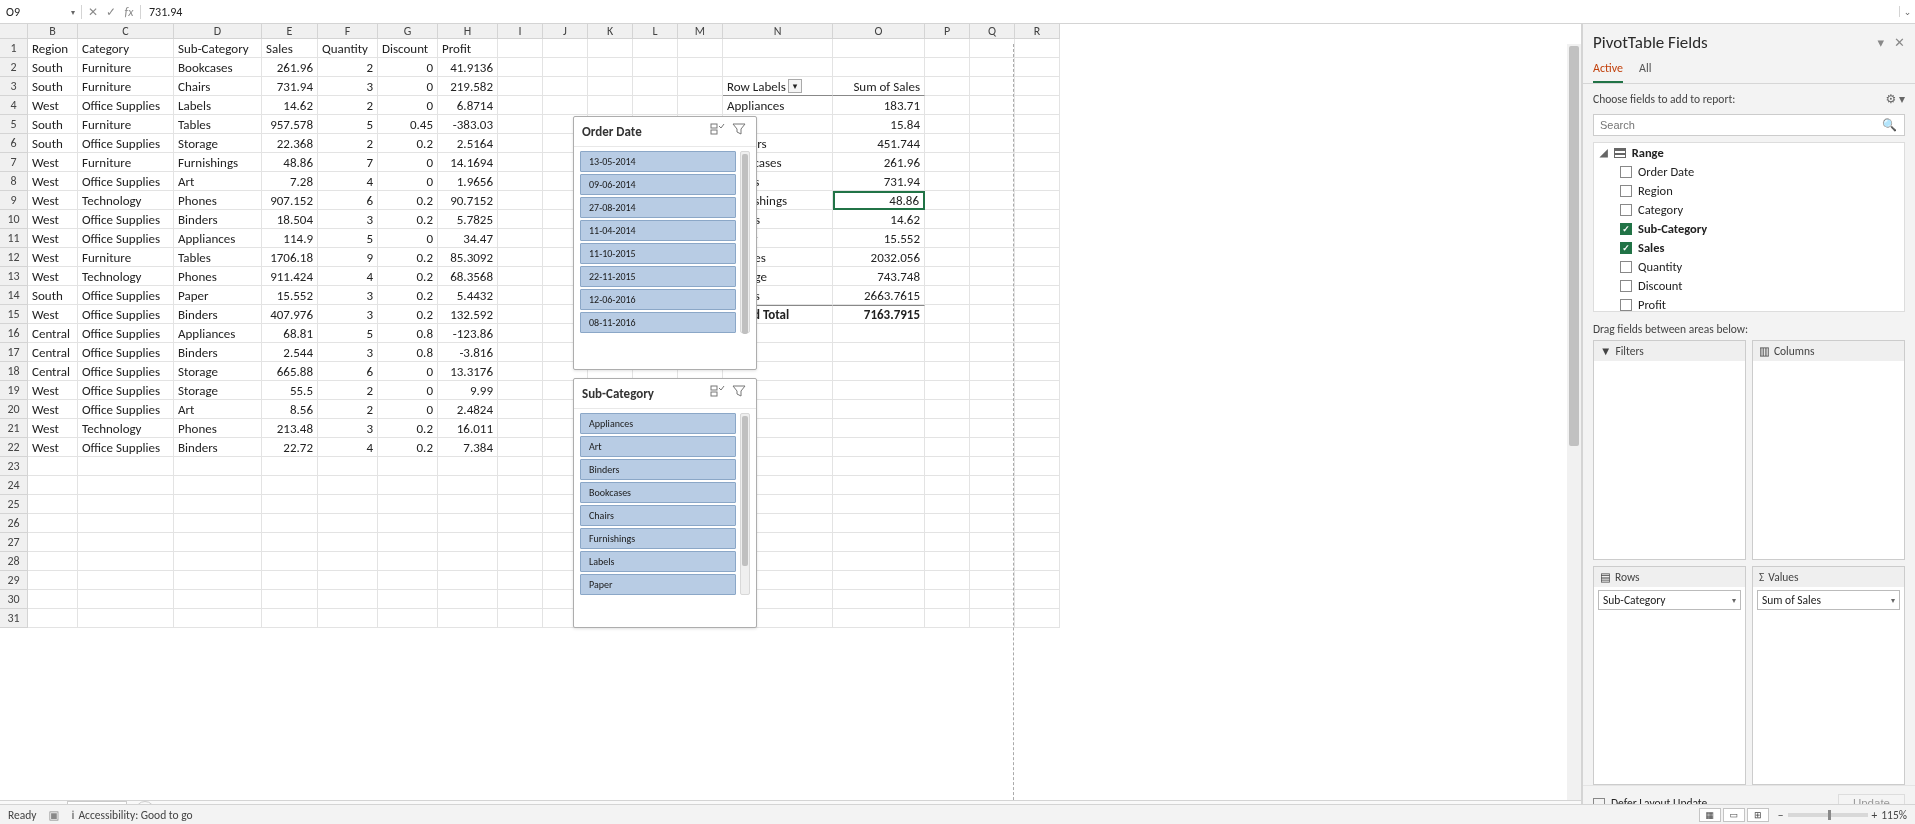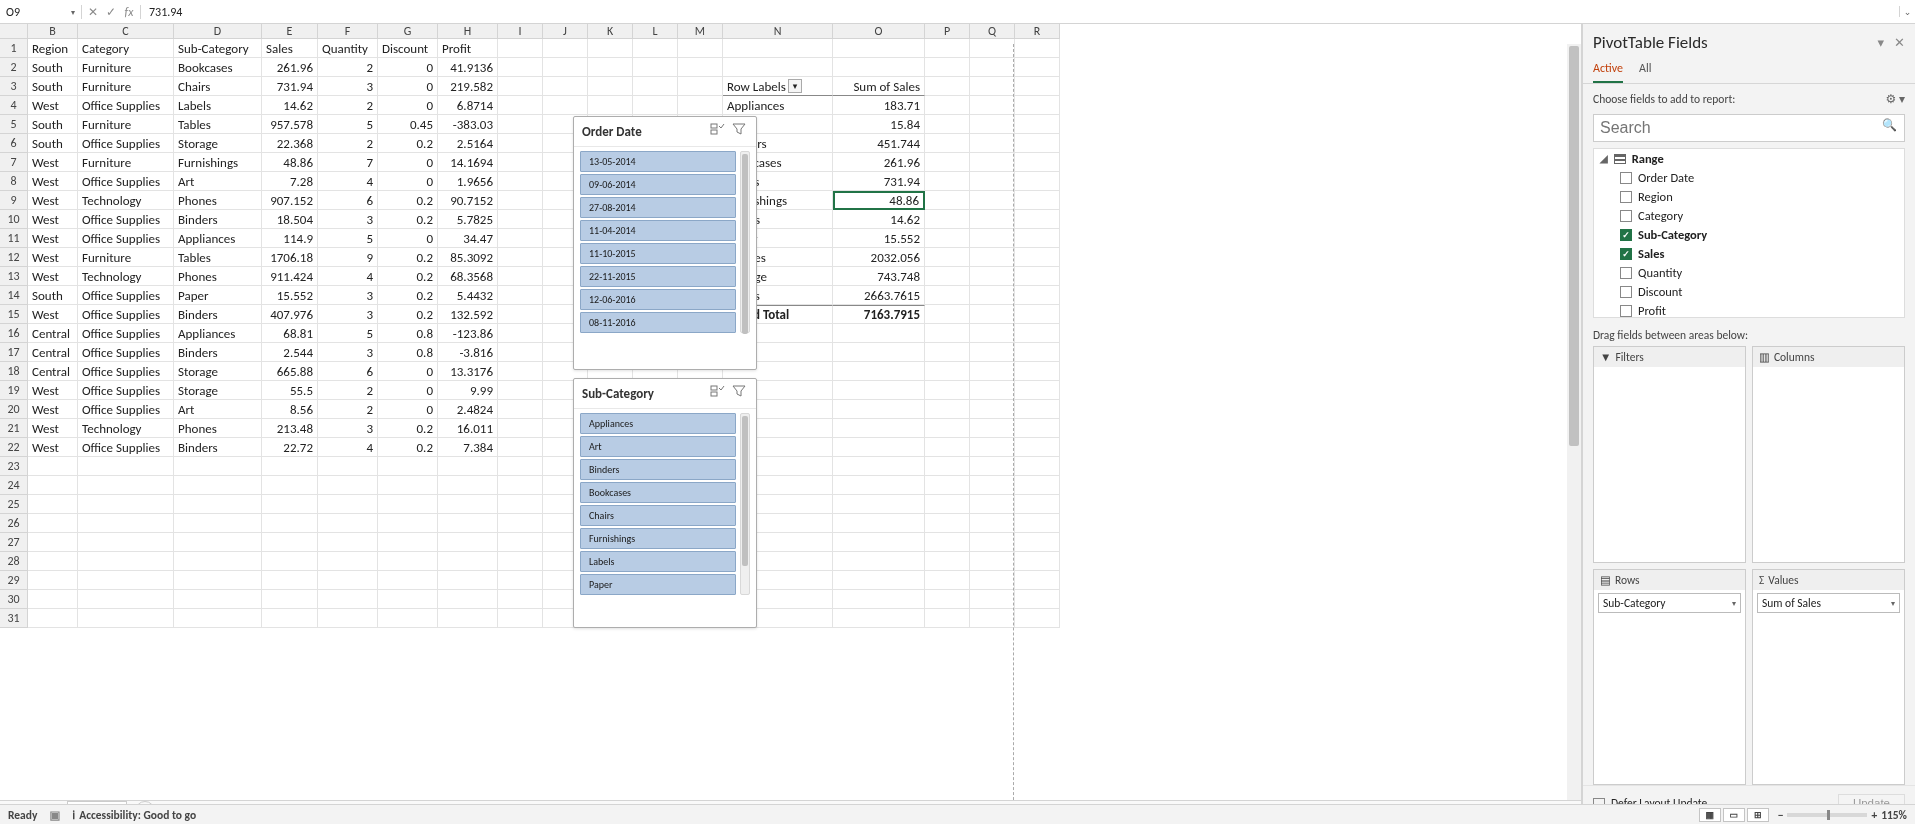--- a/index.html
+++ b/index.html
@@ -59,21 +59,21 @@
 
 .pane-hd { display:flex; justify-content: space-between; align-items:center; padding: 8px 10px 4px; }
 .pane-hd h1 { font-size: 17px; font-weight: 400; color: #2a2a2a; }
 .pane-hd .wb { display:flex; gap:10px; color:#888; }
 .tabs { display:flex; gap:16px; padding: 0 10px; border-bottom:1px solid #d6d6d6; }
 .tabs .t { padding: 4px 0 6px; font-size:12px; color:#555; border-bottom: 2px solid transparent; }
 .tabs .t.act { color:#c2410c; border-bottom-color:#217346; }
 .hint { font-size:11.5px; color:#444; padding: 8px 10px; display:flex; justify-content:space-between; align-items:center; }
 .gear { font-size:12px; color:#666; }
 .search { margin: 0 10px 6px; }
-.search input { width:100%; padding:4px 24px 4px 6px; border:1px solid #ccc; font-size:16px; background: #fff; }
+.search input { width:100%; padding:4px 24px 4px 6px; border:1px solid #ccc; font-size:11px; background: #fff; }
 .search { position:relative; }
 .search .mag { position:absolute; right:8px; top:4px; color:#888; font-size:12px; }
 .flds { margin: 0 10px; border:1px solid #ddd; background:#fff; max-height:170px; overflow-y:auto; }
 .fld { display:flex; align-items:center; gap:6px; padding: 2px 6px; font-size:12.5px; }
 .fld .cb { width:12px; height:12px; border:1px solid #888; display:inline-flex; align-items:center; justify-content:center; font-size:9px; color:#fff; }
 .fld .cb.ck { background:#217346; border-color:#217346; }
 .fld .tree { color:#666; font-size:10px; }
 .fld.bold { font-weight:600; }
 .fld .tbl { display:inline-block; width:12px; height:10px; border:1px solid #666; background: linear-gradient(#666 50%, #fff 50%); background-size: 100% 4px; }
 .flds::-webkit-scrollbar{width:12px;} .flds::-webkit-scrollbar-thumb{background:#c1c1c1;}
@@ -82,21 +82,21 @@
 .areas { display:grid; grid-template-columns:1fr 1fr; grid-template-rows:auto auto; gap:6px; padding:0 10px; flex:1; }
 .area { border:1px solid #ccc; background:#fff; display:flex; flex-direction:column; min-height:100px; }
 .area .ah { background:#efefef; padding:3px 6px; font-size:11.5px; color:#444; display:flex; align-items:center; gap:4px; }
 .area .ai { margin:3px 4px; background:#fff; border:1px solid #bbb; padding:2px 4px; font-size:11.5px; display:flex; justify-content:space-between; align-items:center; }
 .area .ai .dd { font-size:8px; color:#666; }
 .defer { display:flex; align-items:center; justify-content:space-between; padding:8px 10px; font-size:11.5px; border-top:1px solid #e4e4e4; }
 .defer button { font-size:11.5px; padding:2px 14px; color:#999; background:#f4f4f4; border:1px solid #ddd; }
 .defer .cb { width:12px;height:12px;border:1px solid #888;display:inline-block;margin-right:6px;vertical-align:middle; }
 
 
-.status { position:absolute; left:0; right:0; bottom:0; height:20px; background:#f3f3f3; border-top:1px solid #d4d4d4; display:flex; align-items:center; font-size:11.5px; color:#444; padding: 0 8px; font-weight: bold; }
+.status { position:absolute; left:0; right:0; bottom:0; height:20px; background:#f3f3f3; border-top:1px solid #d4d4d4; display:flex; align-items:center; font-size:11.5px; color:#444; padding: 0 8px; }
 .status .sp { flex:1; }
 .status .vbtn { width:22px; height:14px; border:1px solid #c4c4c4; margin:0 1px; display:inline-flex; align-items:center; justify-content:center; font-size:9px; background:#fff; }
 .status .zoom { display:flex; align-items:center; gap:4px; margin-left:8px; }
 .status .zline { width:80px; height:4px; background:#d8d8d8; position:relative; }
 .status .zline .zt { position:absolute; top:-3px; left:50%; width:3px; height:10px; background:#888; }
 </style>
 </head>
 <body>
 
 <div class="fbar">

